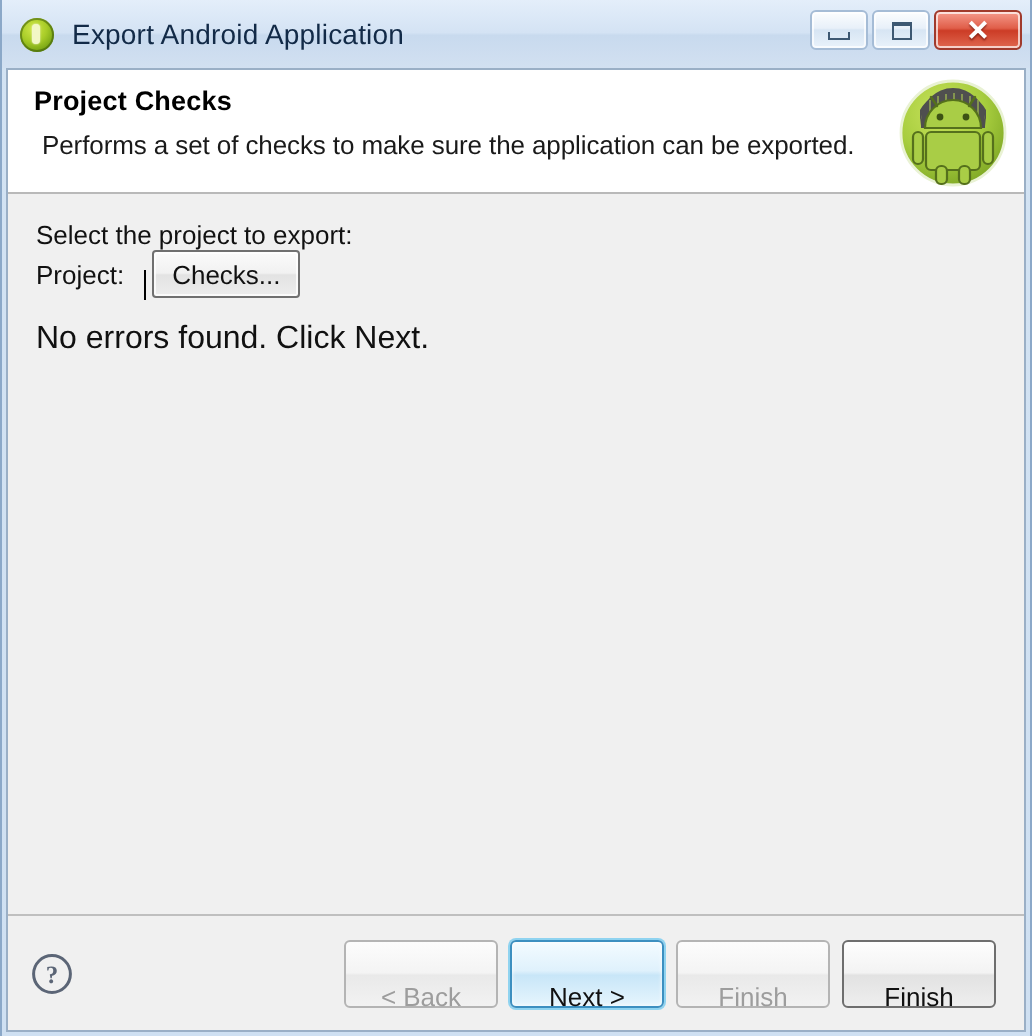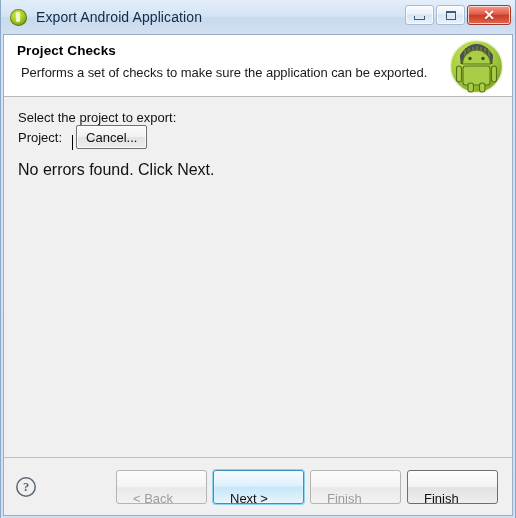--- a/index.html
+++ b/index.html
@@ -236,31 +236,31 @@
     height: 22px;
     flex: 0 0 22px;
   }
   #footer-buttons {
     margin-left: auto;
     display: flex;
     align-items: center;
     gap: 6px;
   }
   .dlg-btn {
-    width: 91px;
+    width: 77px;
     height: 26px;
     box-sizing: border-box;
     border: 1px solid #b4b4b4;
     border-radius: 3px;
     background: linear-gradient(to bottom, #fcfcfc 0%, #f4f4f4 48%, #e9e9e9 52%, #f2f2f2 100%);
     font-family: "Liberation Sans", sans-serif;
     font-size: 13px;
     color: #9d9d9d;
     cursor: default;
-    text-align: left;
+    text-align: center;
     line-height: 24px;
     padding: 16px;
   }
   .dlg-btn.enabled {
     border: 1px solid #6e6e6e;
     color: #111111;
     background: linear-gradient(to bottom, #fdfdfd 0%, #f3f3f3 48%, #e2e2e2 52%, #eeeeee 100%);
   }
   .dlg-btn.default {
     border: 1px solid #3c8fc0;
@@ -335,21 +335,21 @@
         <rect x="19" y="44" width="5.5" height="9" rx="2.5" fill="#a9cd46" stroke="#55701c" stroke-width="1.1"></rect>
         <rect x="30.5" y="44" width="5.5" height="9" rx="2.5" fill="#a9cd46" stroke="#55701c" stroke-width="1.1"></rect>
       </svg>
     </div>
 
     <div id="content">
       <div id="select-label">Select the project to export:</div>
 
       <div id="project-row">
         <span id="project-label">Project:</span>
-        <button id="browse-button">Cancel...</button>
+        <button id="browse-button">Checks...</button>
       </div>
       <div id="caret"></div>
 
       <div id="status-text">No errors found. Click Next.</div>
     </div>
 
     <div id="footer">
       <svg id="help-icon" viewBox="0 0 22 22">
         <circle cx="11" cy="11" r="9.2" fill="none" stroke="#5b6576" stroke-width="1.5"></circle>
         <text x="11" y="15.4" text-anchor="middle" font-family="Liberation Serif, serif" font-size="12.5" font-weight="bold" fill="#5b6576">?</text>

